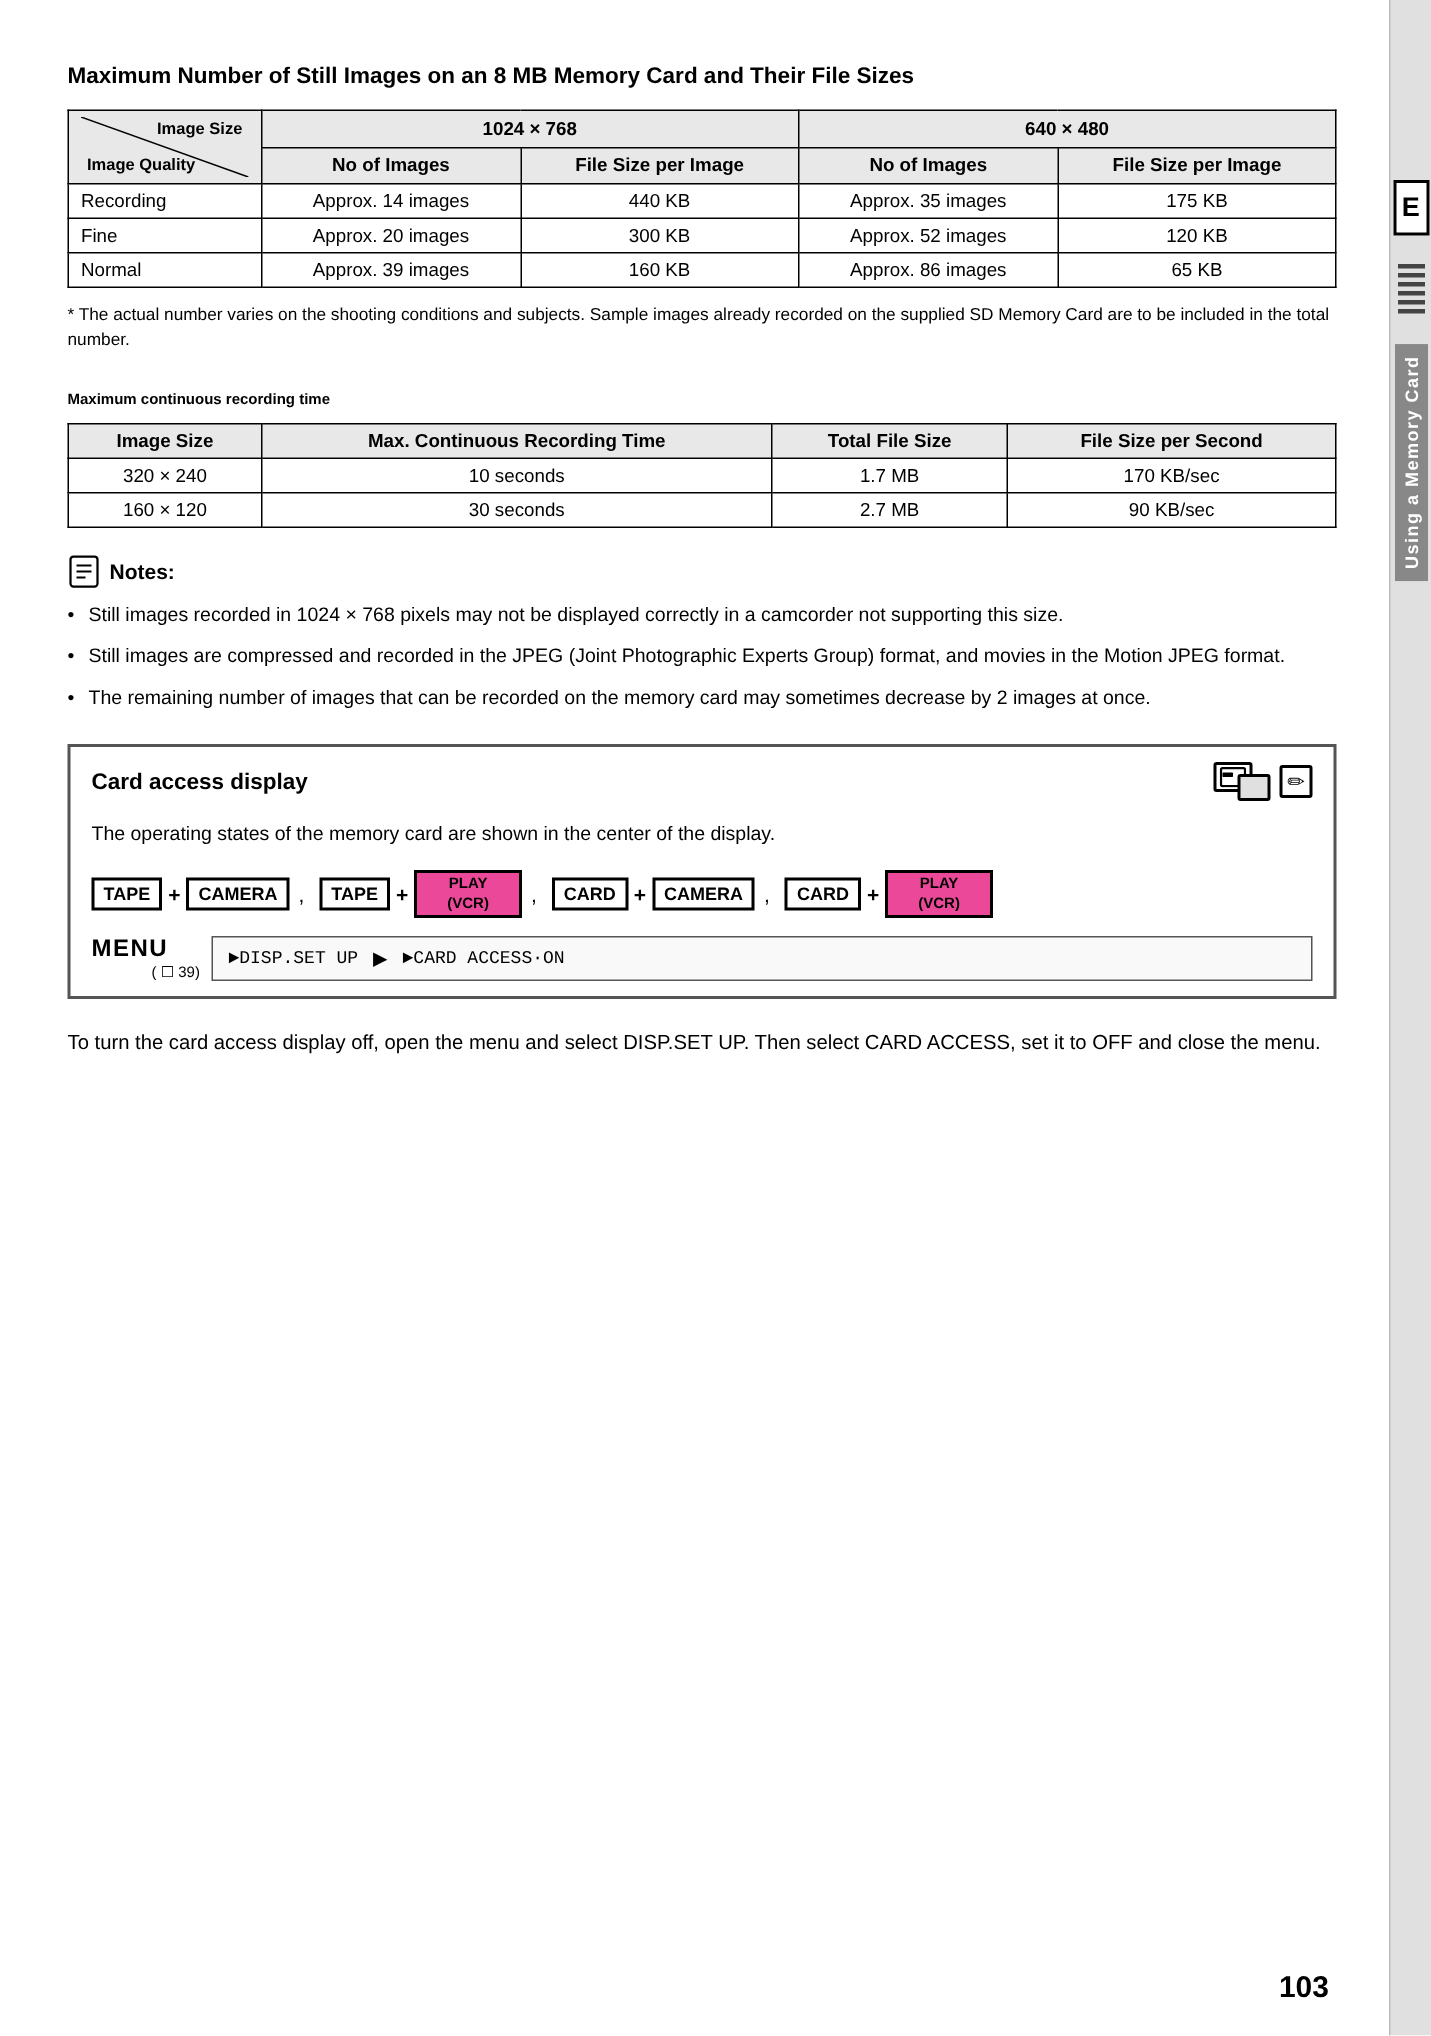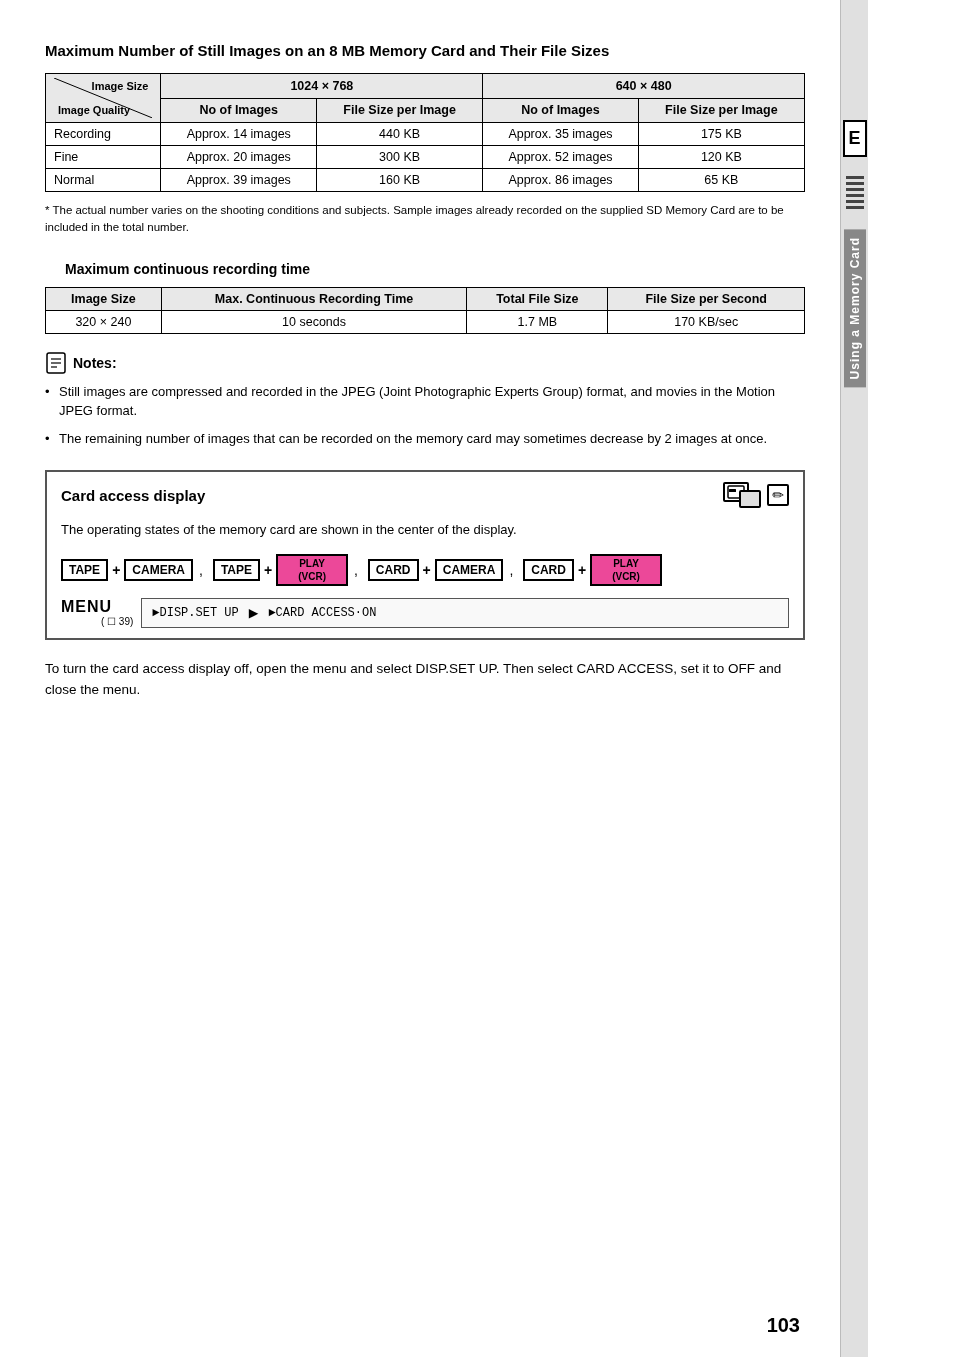--- a/index.html
+++ b/index.html
@@ -7,21 +7,21 @@
       font-family: Arial, Helvetica, sans-serif;
       font-size: 13px;
       background: #fff;
       color: #000;
       width: 954px;
       min-height: 1357px;
       position: relative;
     }
     .page-wrapper {
       display: flex;
-      width: 868px;
+      width: 954px;
       min-height: 1357px;
     }
     .right-tab {
       width: 28px;
       background: #e0e0e0;
       display: flex;
       flex-direction: column;
       align-items: center;
       padding-top: 120px;
       border-left: 1px solid #bbb;
@@ -97,24 +97,23 @@
     }
     table.data-table td.left-align {
       text-align: left;
     }
     .footnote {
       font-size: 11.5px;
       margin-bottom: 24px;
       line-height: 1.5;
     }
     .section-subtitle {
-      font-size: 14px;
+      font-size: 10px;
       font-weight: bold;
       margin-bottom: 10px;
-      margin-left: 20px;
     }
     .notes-section {
       margin: 18px 0 22px 0;
     }
     .notes-header {
       display: flex;
       align-items: center;
       gap: 6px;
       font-size: 14px;
       font-weight: bold;
@@ -349,36 +348,43 @@
           <th>File Size per Second</th>
         </tr>
       </thead>
       <tbody id="table2-body">
       <tr>
       <td>320 × 240</td>
       <td>10 seconds</td>
       <td>1.7 MB</td>
       <td>170 KB/sec</td>
     </tr>
+          <tr>
+      <td>160 × 120</td>
+      <td>30 seconds</td>
+      <td>2.7 MB</td>
+      <td>90 KB/sec</td>
+    </tr>
         </tbody>
     </table>
 
     <div class="notes-section">
       <div class="notes-header">
         <span class="notes-icon">
           <svg width="22" height="22" viewBox="0 0 22 22">
             <rect x="2" y="1" width="18" height="20" rx="2" ry="2" fill="none" stroke="#000" stroke-width="1.5"></rect>
             <line x1="6" y1="7" x2="16" y2="7" stroke="#000" stroke-width="1.2"></line>
             <line x1="6" y1="11" x2="16" y2="11" stroke="#000" stroke-width="1.2"></line>
             <line x1="6" y1="15" x2="12" y2="15" stroke="#000" stroke-width="1.2"></line>
           </svg>
         </span>
         <span>Notes:</span>
       </div>
       <ul class="notes-list" id="notes-list">
+      <li>Still images recorded in 1024 × 768 pixels may not be displayed correctly in a camcorder not supporting this size.</li>
           <li>Still images are compressed and recorded in the JPEG (Joint Photographic Experts Group) format, and movies in the Motion JPEG format.</li>
           <li>The remaining number of images that can be recorded on the memory card may sometimes decrease by 2 images at once.</li>
         </ul>
     </div>
 
     <div class="card-access-section">
       <div class="card-access-header">
         <span class="card-access-title">Card access display</span>
         <div class="header-icons">
 

